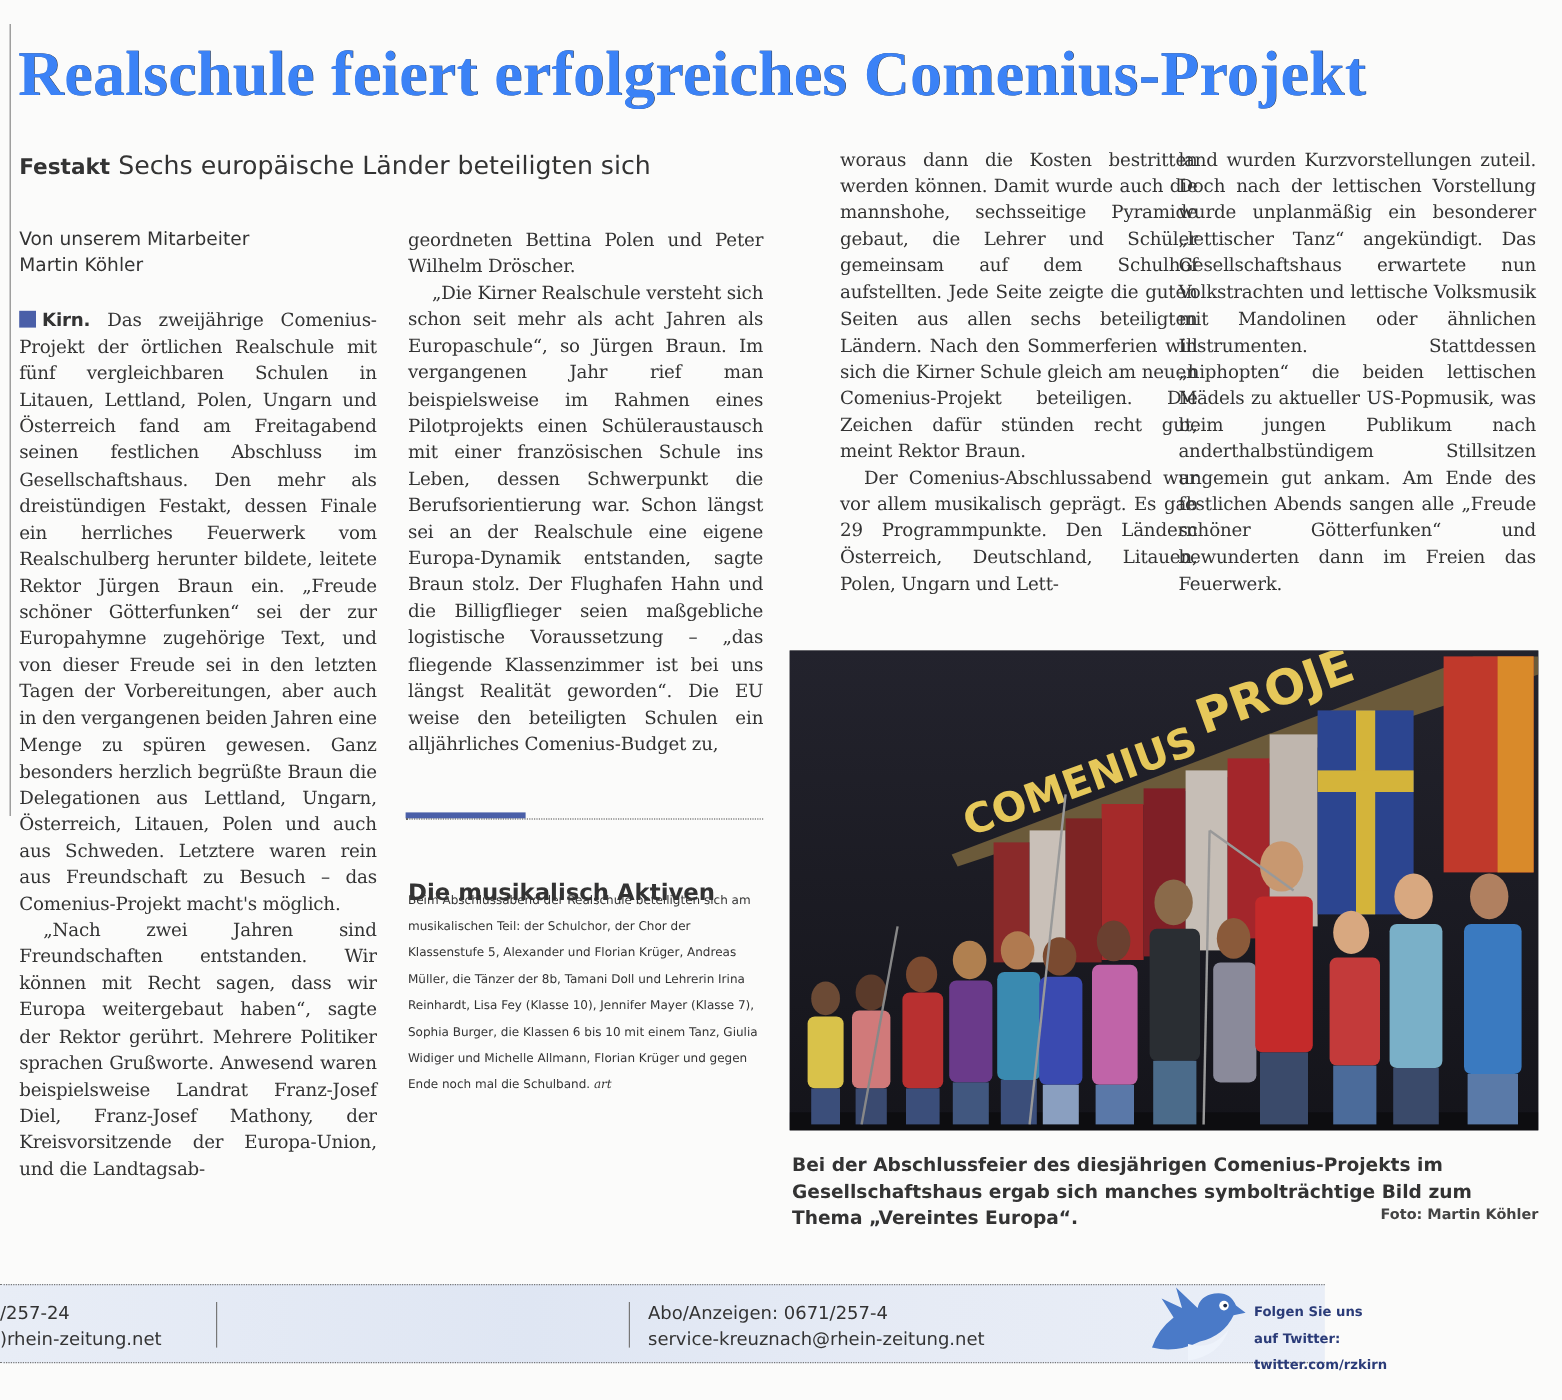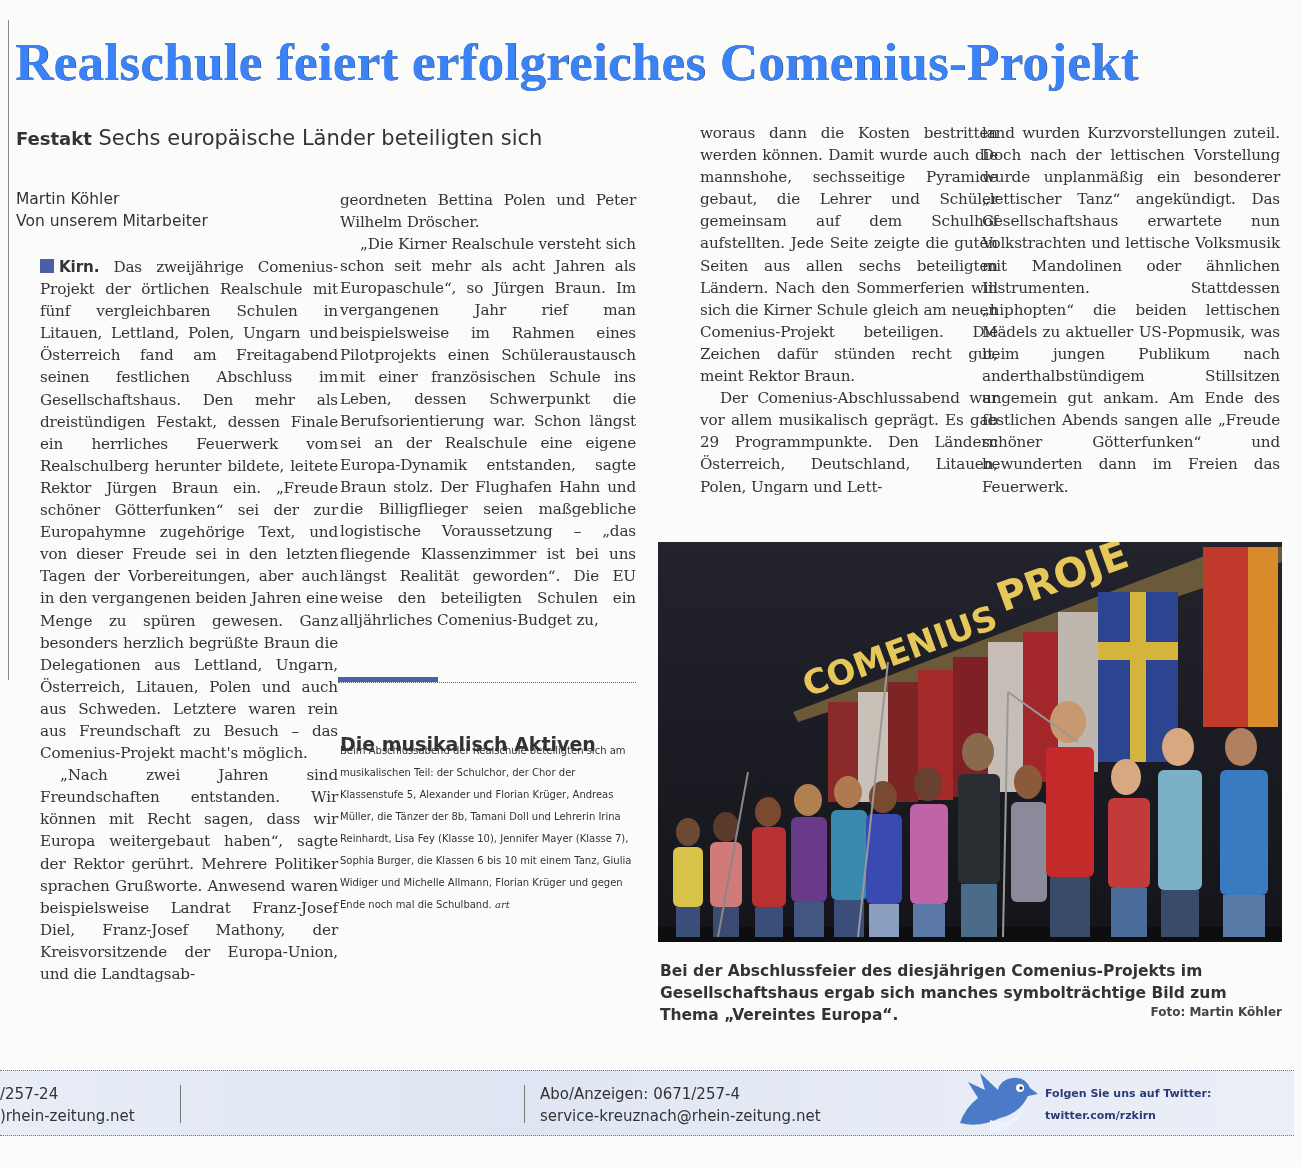--- a/index.html
+++ b/index.html
@@ -23,21 +23,21 @@
   .byline {
     position: absolute; left: 16px; top: 188px; width: 300px;
     font-family: "DejaVu Sans", sans-serif; font-size: 15.5px; line-height: 22px; color: #333;
   }
   .col {
     position: absolute; font-family: "DejaVu Serif", serif; font-size: 15.2px; line-height: 22.1px;
     text-align: justify; hyphens: manual; color: #333; letter-spacing: -0.15px;
   }
   .col p { margin: 0; }
   .col p.indent { text-indent: 20px; }
-  .col1 { left: 16px; top: 256px; width: 298px; margin-left: 24px; }
+  .col1 { left: 16px; top: 256px; width: 298px; }
   .col2 { left: 340px; top: 189px; width: 296px; }
   .col3 { left: 660px; top: 122px; width: 298px; margin-left: 40px; }
   .col4 { left: 982px; top: 122px; width: 298px; }
   .kirn-square { display: inline-block; width: 14px; height: 14px; background: #4a5fa8; vertical-align: -1px; margin-right: 5px; }
   .dateline { font-family: "DejaVu Sans", sans-serif; font-weight: bold; }
   .box-divider { position: absolute; left: 338px; top: 677px; width: 298px; height: 5px; }
   .box-divider .bar { position: absolute; left: 0; top: 0; width: 100px; height: 5px; background: #4a5fa8; }
   .box-divider .dots { position: absolute; left: 0; top: 5px; width: 298px; border-top: 1px dotted #666; }
   .box-title {
     position: absolute; left: 340px; top: 697px; font-family: "DejaVu Sans", sans-serif;
@@ -55,21 +55,21 @@
   .photo svg { display: block; }
   .caption {
     position: absolute; left: 660px; top: 960px; width: 620px;
     font-family: "DejaVu Sans", sans-serif; font-size: 15.5px; line-height: 22px; font-weight: bold; color: #333;
   }
   .credit {
     position: absolute; right: 20px; top: 1005px; font-family: "DejaVu Sans", sans-serif;
     font-size: 12px; color: #444; font-weight: bold;
   }
   .footer {
-    position: absolute; left: 0; top: 1070px; width: 1294px; height: 64px;
+    position: absolute; left: 0; top: 1070px; width: 1104px; height: 64px;
     background: linear-gradient(90deg, #e8edf6, #dfe6f3 40%, #e6ebf5 70%, #e9eef7);
     border-top: 1px dotted #777; border-bottom: 1px dotted #777;
     font-family: "DejaVu Sans", sans-serif; font-size: 15px; color: #333;
   }
   .footer .cell { position: absolute; top: 12px; line-height: 22px; white-space: nowrap; }
   .footer .sep { position: absolute; top: 14px; width: 1px; height: 38px; background: #777; }
   .footer .twitter { position: absolute; left: 1045px; top: 12px; font-weight: bold; color: #2a3b78; font-size: 11px; line-height: 22px; }
   .bird { position: absolute; left: 950px; top: 1068px; width: 100px; height: 72px; }
 </style>
 </head>
@@ -78,22 +78,22 @@
 <div class="left-rule"></div>
 
 <h1 class="headline">Realschule feiert erfolgreiches Comenius-Projekt</h1>
 
 <div class="subhead">
   <span class="kicker">Festakt</span>
   <span>Sechs europäische Länder beteiligten sich</span>
 </div>
 
 <div class="byline">
+  <div>Von unserem Mitarbeiter</div>
   <div>Martin Köhler</div>
-  <div>Von unserem Mitarbeiter</div>
 </div>
 
 <div class="col col1">
   <p><span class="kirn-square"></span><span class="dateline">Kirn.</span> <span>Das zweijährige Comenius-Projekt der örtlichen Realschule mit fünf vergleichbaren Schulen in Litauen, Lettland, Polen, Ungarn und Österreich fand am Freitagabend seinen festlichen Abschluss im Gesellschaftshaus. Den mehr als dreistündigen Festakt, dessen Finale ein herrliches Feuerwerk vom Realschulberg herunter bildete, leitete Rektor Jürgen Braun ein. „Freude schöner Götterfunken“ sei der zur Europahymne zugehörige Text, und von dieser Freude sei in den letzten Tagen der Vorbereitungen, aber auch in den vergangenen beiden Jahren eine Menge zu spüren gewesen. Ganz besonders herzlich begrüßte Braun die Delegationen aus Lettland, Ungarn, Österreich, Litauen, Polen und auch aus Schweden. Letztere waren rein aus Freundschaft zu Besuch – das Comenius-Projekt macht's möglich.</span></p>
   <p class="indent">„Nach zwei Jahren sind Freundschaften entstanden. Wir können mit Recht sagen, dass wir Europa weitergebaut haben“, sagte der Rektor gerührt. Mehrere Politiker sprachen Grußworte. Anwesend waren beispielsweise Landrat Franz-Josef Diel, Franz-Josef Mathony, der Kreisvorsitzende der Europa-Union, und die Landtagsab-</p>
 </div>
 
 <div class="col col2">
   <p>geordneten Bettina Polen und Peter Wilhelm Dröscher.</p>
   <p class="indent">„Die Kirner Realschule versteht sich schon seit mehr als acht Jahren als Europaschule“, so Jürgen Braun. Im vergangenen Jahr rief man beispielsweise im Rahmen eines Pilotprojekts einen Schüleraustausch mit einer französischen Schule ins Leben, dessen Schwerpunkt die Berufsorientierung war. Schon längst sei an der Realschule eine eigene Europa-Dynamik entstanden, sagte Braun stolz. Der Flughafen Hahn und die Billigflieger seien maßgebliche logistische Voraussetzung – „das fliegende Klassenzimmer ist bei uns längst Realität geworden“. Die EU weise den beteiligten Schulen ein alljährliches Comenius-Budget zu,</p>

